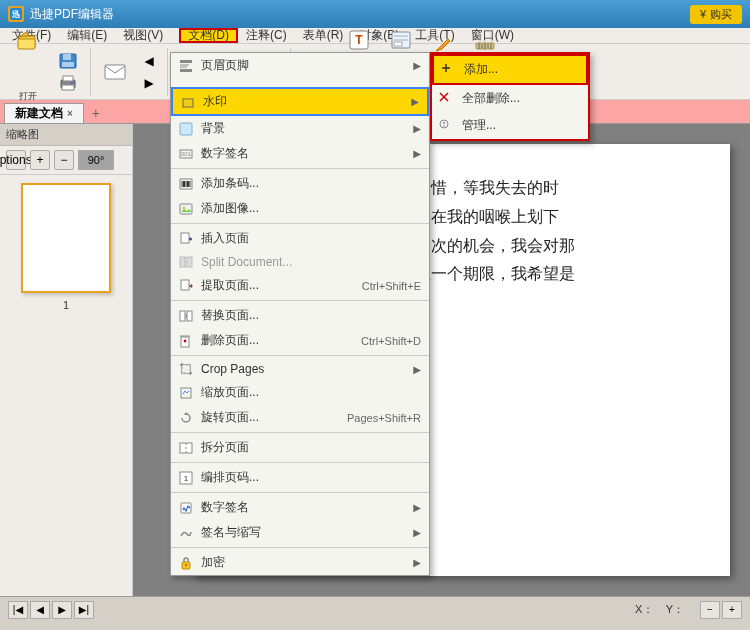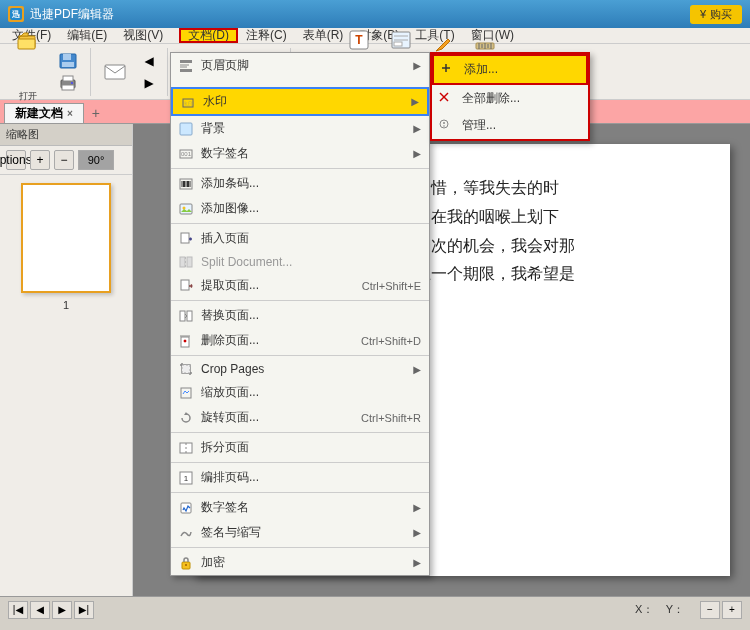--- a/index.html
+++ b/index.html
@@ -796,21 +796,21 @@
   </div>
 
   <div class="drop-item">
     <span class="item-icon">
       <svg width="14" height="14" viewBox="0 0 14 14">
           <path d="M7 3 A4 4 0 1 1 3 7" fill="none" stroke="#888" stroke-width="1.5"></path>
           <polygon points="7,1 5,4 9,4" fill="#888"></polygon>
         </svg>
     </span>
     <span>旋转页面...</span>
-    <span class="shortcut">Ctrl+Shift+R</span>
+    <span class="shortcut">Pages+Shift+R</span>
   </div>
 
   <div class="menu-sep"></div>
 
   <div class="drop-item">
     <span class="item-icon">
       <svg width="14" height="14" viewBox="0 0 14 14">
           <rect x="1" y="2" width="12" height="10" fill="white" stroke="#888" stroke-width="1"></rect>
           <line x1="7" y1="2" x2="7" y2="12" stroke="#888" stroke-width="1" stroke-dasharray="2,2"></line>
         </svg>

